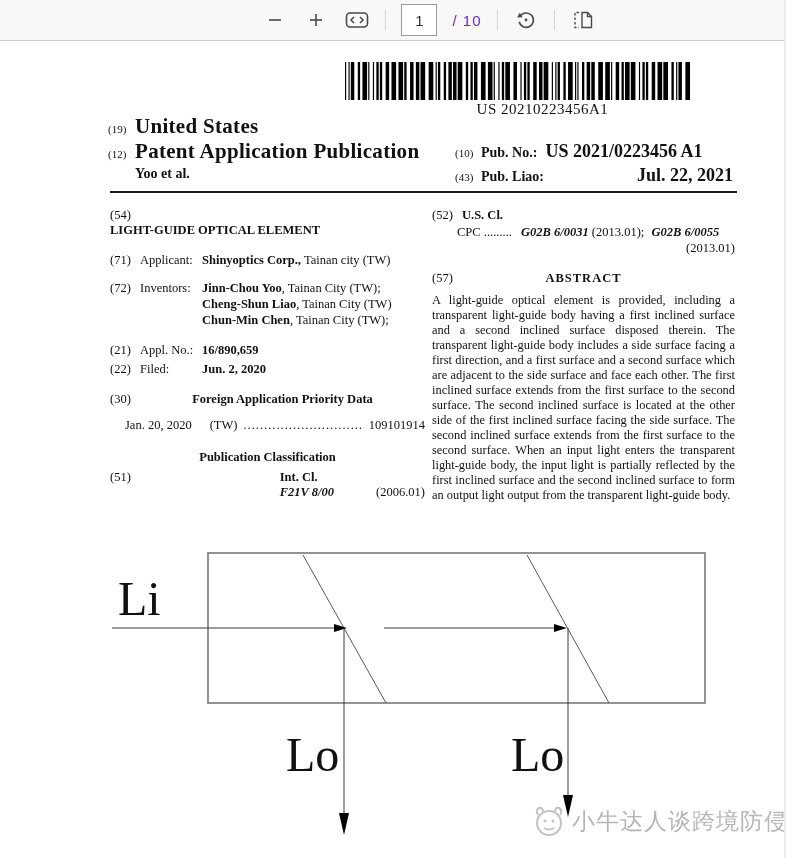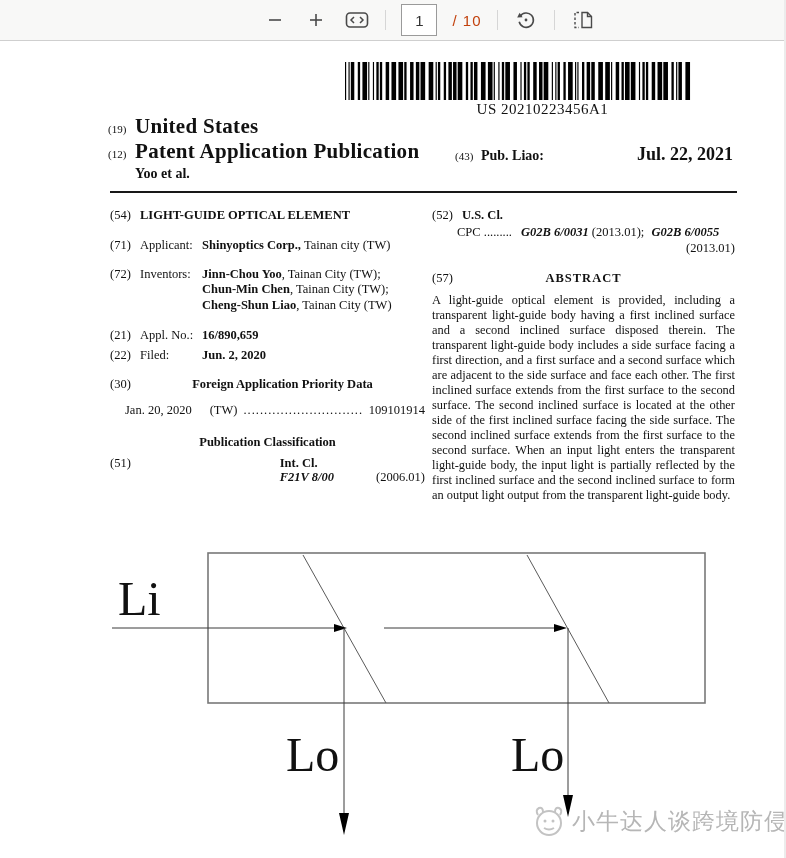--- a/index.html
+++ b/index.html
@@ -11,21 +11,21 @@
   .toolbar { position:absolute; left:0; top:0; width:786px; height:41px;
              background:#f8f8f7; border-bottom:1px solid #cfcfcf;
              display:flex; align-items:center; justify-content:center; gap:15px;
              padding-left:72px; color:#4a4a4a; }
   .tb-btn { display:flex; align-items:center; justify-content:center; width:26px; height:26px;
             cursor:pointer; }
   .tb-sep { width:1px; height:20px; background:#d6d6d6; }
   .page-box { width:36px; height:32px; background:#fff; border:1px solid #9a9a9a;
               display:flex; align-items:center; justify-content:center;
               font-size:15px; color:#333; }
-  .page-count { font-size:15px; color:#c2410c; letter-spacing:1px; }
+  .page-count { font-size:15px; color:#6d28d9; letter-spacing:1px; }
 
   
   .page { position:absolute; left:0; top:42px; width:654px; height:816px; background:#fff;
           font-family:"Liberation Serif","DejaVu Serif",serif; color:#111; }
 
   .barcode-wrap { position:absolute; left:345px; top:20px; width:395px; text-align:center; }
   .barcode { width:395px; height:38px; display:block; }
   .barcode-text { font-size:15px; color:#111; margin-top:1px; letter-spacing:0.5px; }
 
   .hdr-left { position:absolute; left:108px; top:72px; }
@@ -204,48 +204,53 @@
         <span class="hl-big">United States</span>
       </div>
       <div class="hl-row">
         <span class="hl-num">(12)</span>
         <span class="hl-big">Patent Application Publication</span>
       </div>
       <div class="hl-authors">Yoo et al.</div>
     </div>
 
     <div class="hdr-right">
+      <div class="hr-row">
+        <span class="hr-num">(10)</span>
+        <span class="hr-lbl">Pub. No.:</span>
+        <span class="hr-val">US 2021/0223456 A1</span>
+      </div>
       <div class="hr-row" style="margin-top:3px;">
         <span class="hr-num">(43)</span>
         <span class="hr-lbl">Pub. Liao:</span>
         <span class="hr-date">Jul. 22, 2021</span>
       </div>
     </div>
 
     <div class="hdr-rule"></div>
 
     <div class="col col-left">
-      <div class="row" style="margin-top:0;">
+      <div class="row" style="margin-top:0;flex-direction:column;">
         <span class="num">(54)</span>
         <span class="b">LIGHT-GUIDE OPTICAL ELEMENT</span>
       </div>
 
       <div class="row" style="margin-top:15px;">
         <span class="num">(71)</span>
         <span class="lbl">Applicant:</span>
         <span><span class="b">Shinyoptics Corp.,</span><span> Tainan city (TW)</span></span>
       </div>
 
       <div class="row" style="margin-top:14px;">
         <span class="num">(72)</span>
         <span class="lbl">Inventors:</span>
         <span class="inv-list">
           <div><span class="b">Jinn-Chou Yoo</span><span>, Tainan City (TW);</span></div>
+          <div><span class="b">Cheng-Shun Liao</span><span>, Tainan City (TW)</span></div>
           <div><span class="b">Chun-Min Chen</span><span>, Tainan City (TW);</span></div>
-          <div><span class="b">Cheng-Shun Liao</span><span>, Tainan City (TW)</span></div>
         </span>
       </div>
 
       <div class="row" style="margin-top:14px;">
         <span class="num">(21)</span>
         <span class="lbl">Appl. No.:</span>
         <span class="b">16/890,659</span>
       </div>
 
       <div class="row" style="margin-top:5px;">

